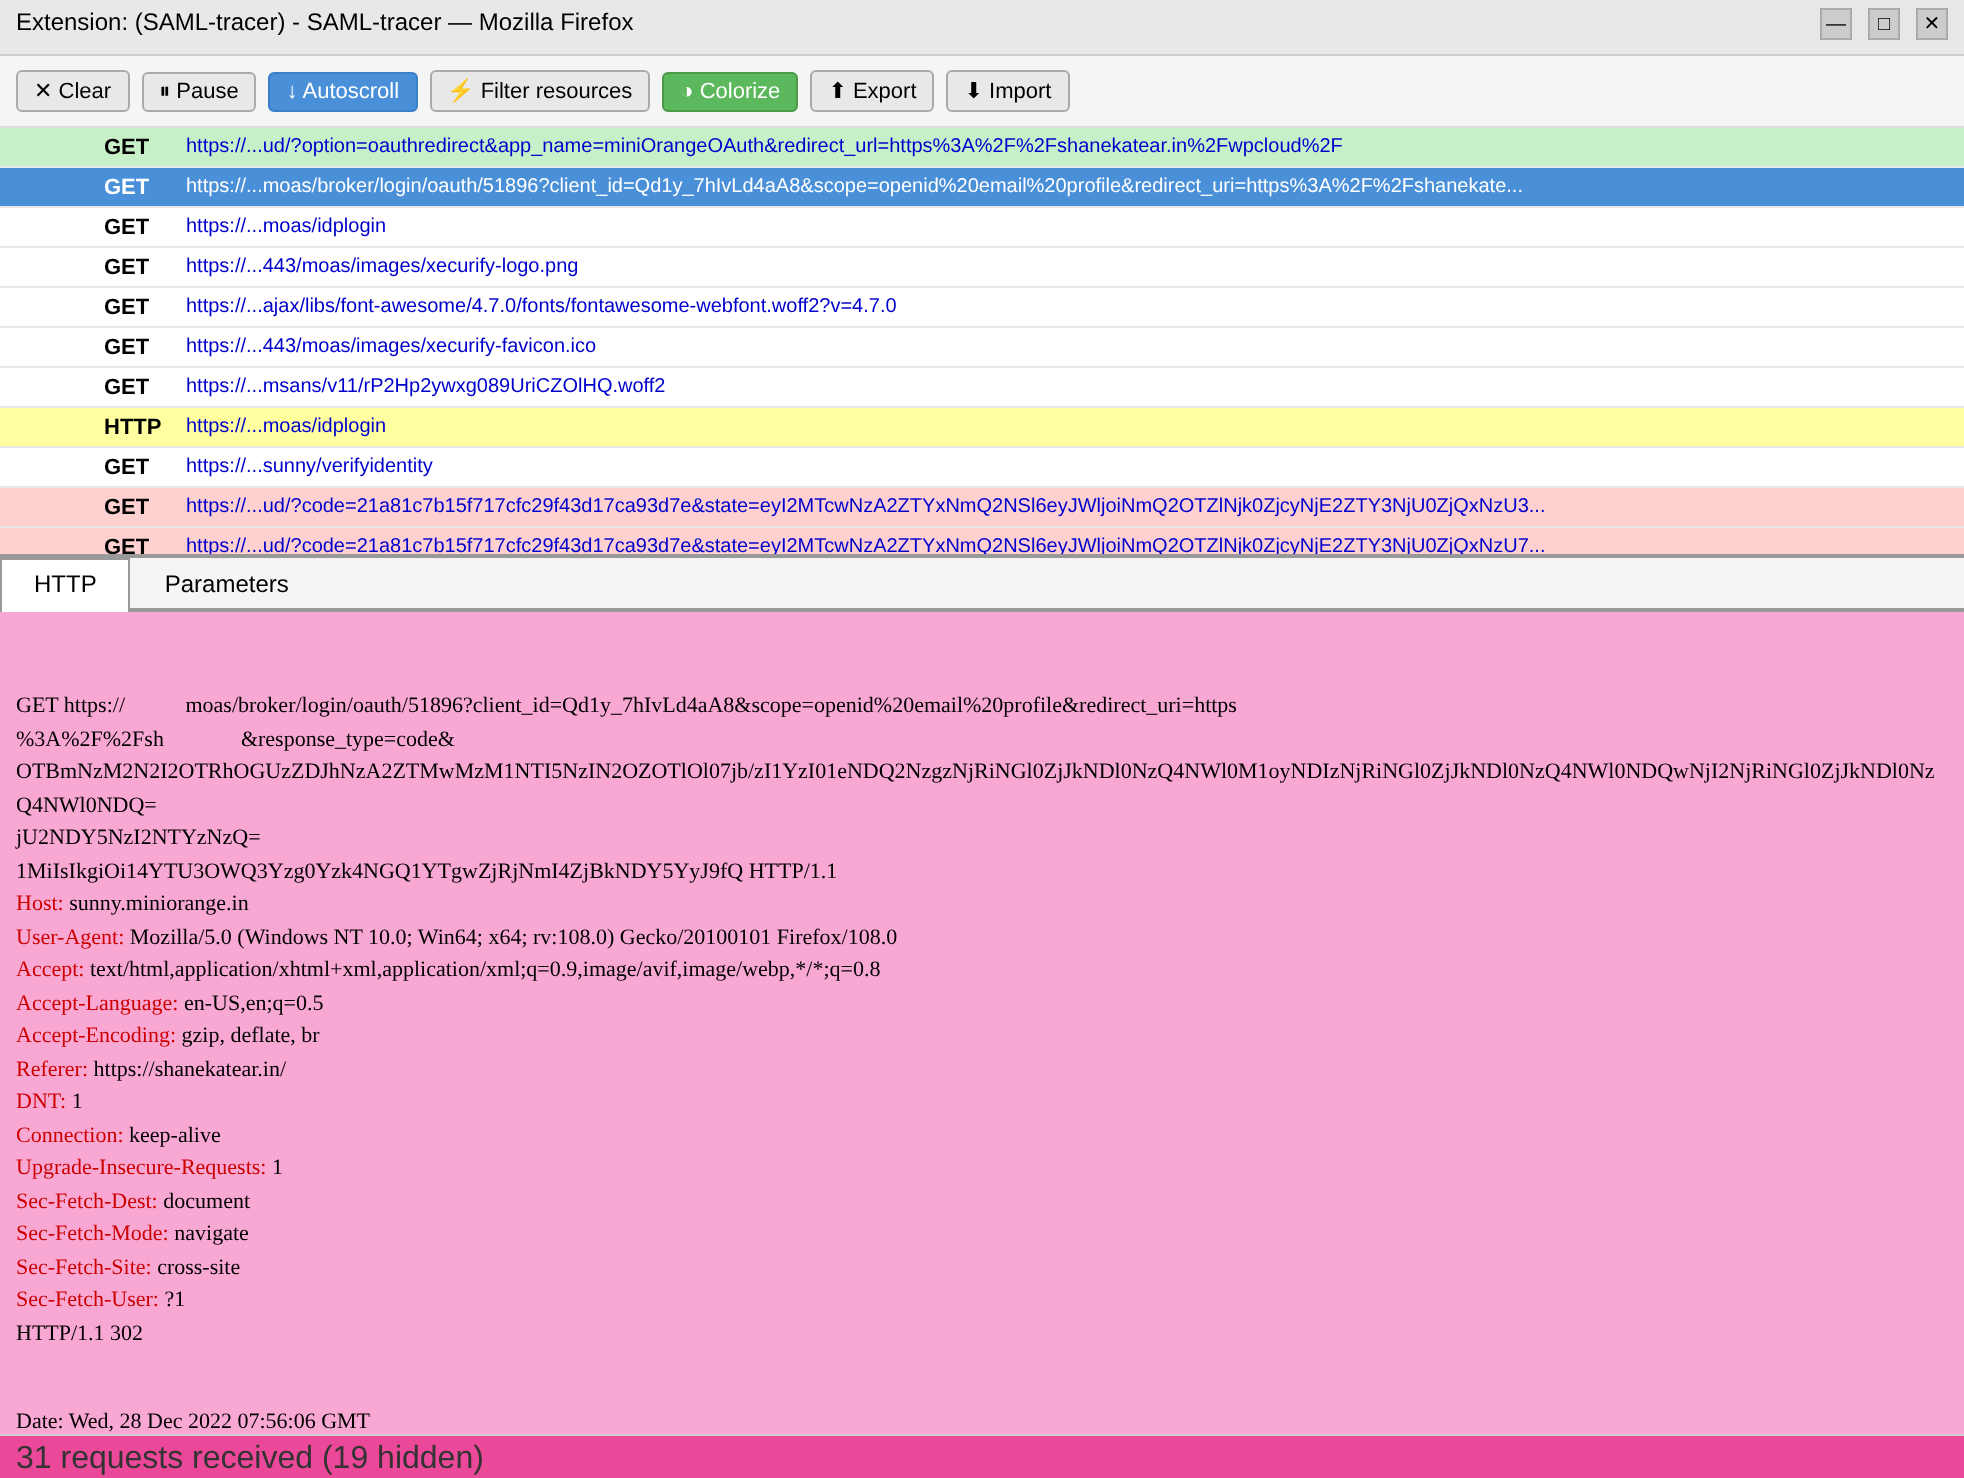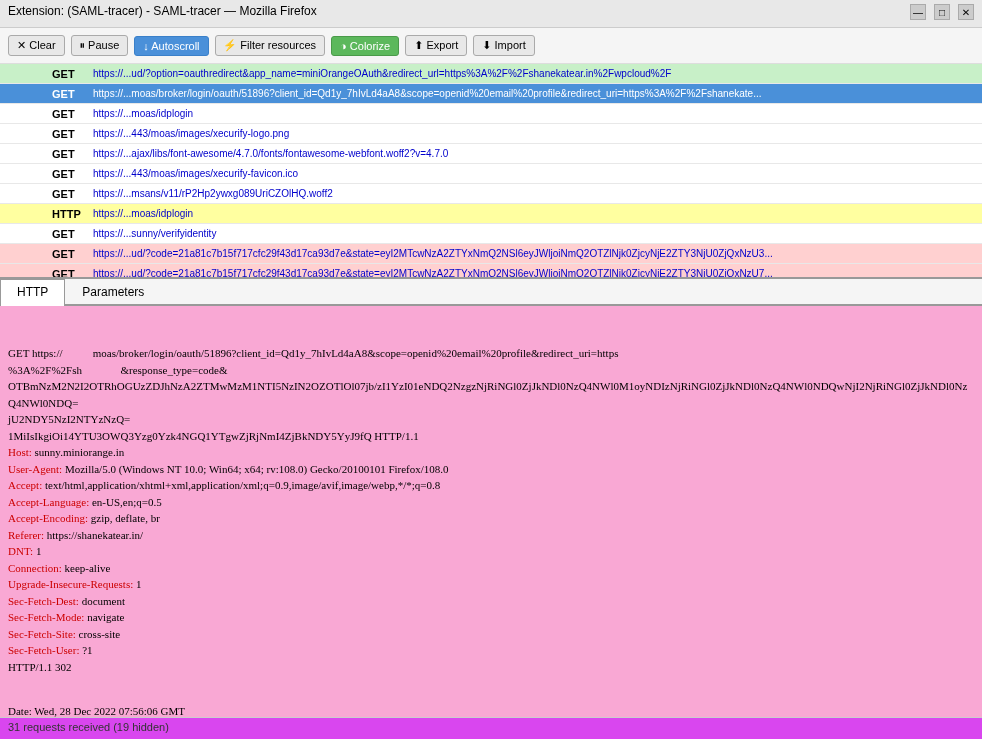--- a/index.html
+++ b/index.html
@@ -165,24 +165,24 @@
       word-break: break-all;
     }
 
     
     .detail-url { color: #0000cc; }
     .detail-status { color: #000; }
     .detail-date { color: #000; margin-top: 28px; }
 
     
     #status-bar {
-      background: #d946ef;
+      background: #ec4899;
       border-top: 1px solid #ccc;
       padding: 3px 8px;
-      font-size: 11px;
+      font-size: 16px;
       color: #333;
       flex-shrink: 0;
       height: 22px;
     }
 
     
     ::-webkit-scrollbar { width: 8px; height: 8px; }
     ::-webkit-scrollbar-track { background: #f1f1f1; }
     ::-webkit-scrollbar-thumb { background: #aaa; }
   </style>

